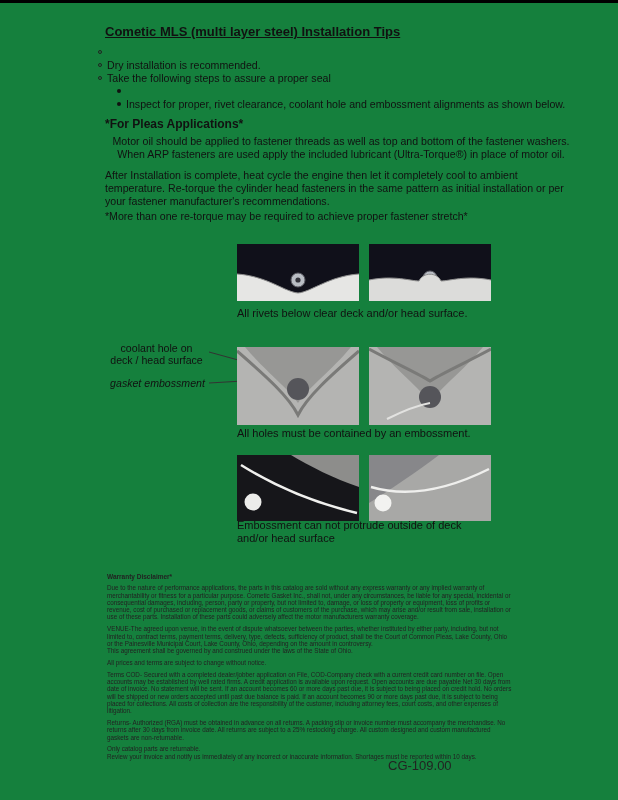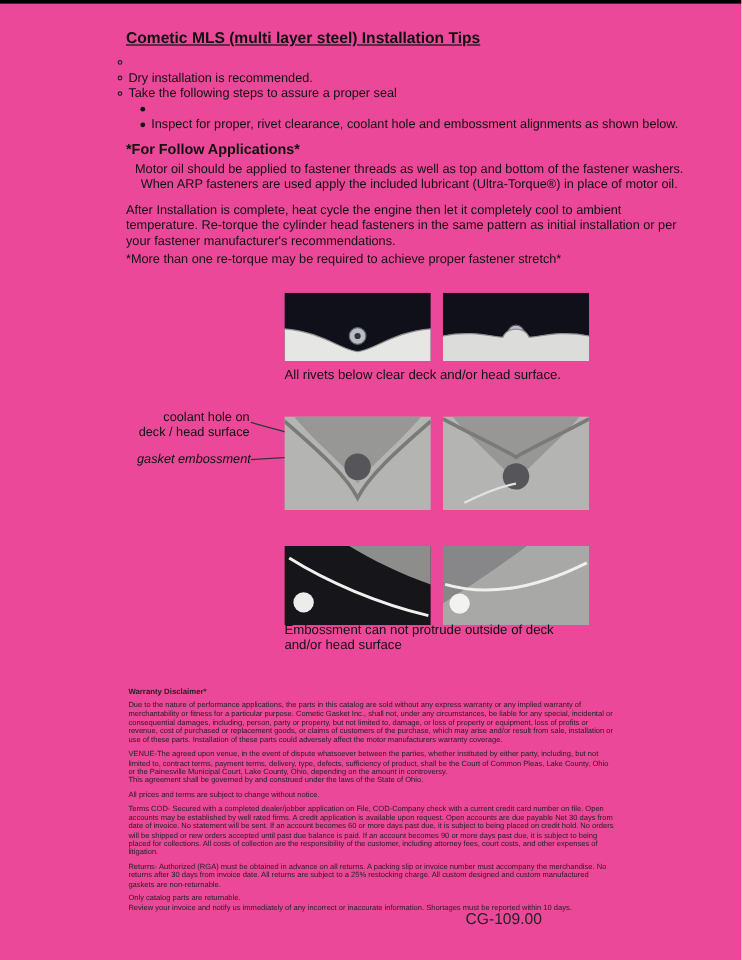--- a/index.html
+++ b/index.html
@@ -1,19 +1,19 @@
 <!DOCTYPE html>
 <html><head>
 <meta charset="utf-8">
 <style>
   * { margin:0; padding:0; box-sizing:border-box; }
   html,body { background:#ffffff; }
   .page {
     position:relative; width:618px; height:800px; margin:0 auto;
-    background:#ec4899; font-family:"Liberation Sans", sans-serif; color:#111;
+    background:#15803d; font-family:"Liberation Sans", sans-serif; color:#111;
     overflow:hidden;
   }
   .topbar { position:absolute; left:0; top:0; width:618px; height:3px; background:#000; }
 
   .title {
     position:absolute; left:105px; top:24px;
     font-size:13px; font-weight:bold; text-decoration:underline;
   }
 
   .tips { position:absolute; left:98px; top:46px; font-size:10.6px; }
@@ -41,21 +41,21 @@
   .img-row svg { display:block; }
   #imgs1 { top:244px; }
   #imgs2 { top:347px; }
   #imgs3 { top:455px; }
 
   .caption { position:absolute; left:237px; font-size:11px; line-height:12.5px; white-space:pre-line; }
   #caption1 { top:307px; }
   #caption2 { top:427px; }
   #caption3 { top:519px; }
 
-  .callout { position:absolute; font-size:10.6px; line-height:12px; text-align:right; white-space:pre-line; }
+  .callout { position:absolute; font-size:10.6px; line-height:12px; text-align:center; white-space:pre-line; }
   #callout1 { left:105px; width:103px; top:342px; }
   #callout2 { left:106px; width:103px; top:377px;font-style:italic; }
   .callout-lines { position:absolute; left:208px; top:344px; width:60px; height:46px; }
 
   .legal { position:absolute; left:107px; top:573px; width:406px; font-size:6.3px; line-height:7.3px; color:#222; }
   .legal h4 { font-size:6.5px; font-weight:bold; margin-bottom:4px; }
   .legal p { margin-bottom:4.5px; white-space:pre-line; }
 
   .code { position:absolute; left:388px; top:758px; font-size:13px; color:#222; }
 </style>
@@ -81,21 +81,21 @@
     </div>
     <div class="tip sub">
       <span class="marker-filled"></span>
     </div>
     <div class="tip sub">
       <span class="marker-filled"></span>
       <span>Inspect for proper, rivet clearance, coolant hole and embossment alignments as shown below.</span>
     </div>
   </div>
 
-  <div class="diesel-heading">*For Follow Applications*</div>
+  <div class="diesel-heading">*For Pleas Applications*</div>
   <div class="para" id="para1">Motor oil should be applied to fastener threads as well as top and bottom of the fastener washers. When ARP fasteners are used apply the included lubricant (Ultra-Torque®) in place of motor oil.</div>
   <div class="para" id="note">*More than one re-torque may be required to achieve proper fastener stretch*</div>
   <div class="para" id="para2">After Installation is complete, heat cycle the engine then let it completely cool to ambient temperature. Re-torque the cylinder head fasteners in the same pattern as initial installation or per your fastener manufacturer's recommendations.</div>
 
   <div class="labels-row" id="labels1">
     <span>RIGHT</span>
     <span>WRONG</span>
   </div>
   <div class="img-row" id="imgs1">
     <div class="cell">
@@ -142,20 +142,21 @@
     <div class="cell">
       <svg width="122" height="78" viewBox="0 0 122 78">
         <rect width="122" height="78" fill="#b4b4b2"></rect>
         <path d="M8,0 L114,0 C96,22 70,42 61,56 C52,42 26,22 8,0 Z" fill="#979795"></path>
         <circle cx="61" cy="50" r="11" fill="#55555a"></circle>
         <path d="M0,2 C30,18 52,28 61,34 C70,28 92,18 122,2" fill="none" stroke="#7a7a78" stroke-width="3"></path>
         <path d="M18,72 C38,62 50,58 61,56" fill="none" stroke="#e2e2e0" stroke-width="2"></path>
       </svg>
     </div>
   </div>
+  <div class="caption" id="caption2">All holes must be contained by an embossment.</div>
 
   <div class="labels-row" id="labels3">
     <span>RIGHT</span>
     <span>WRONG</span>
   </div>
   <div class="img-row" id="imgs3">
     <div class="cell">
       <svg width="122" height="66" viewBox="0 0 122 66">
         <rect width="122" height="66" fill="#16161a"></rect>
         <path d="M54,0 L122,0 L122,32 C98,24 72,11 54,0 Z" fill="#8d8d8b"></path>

